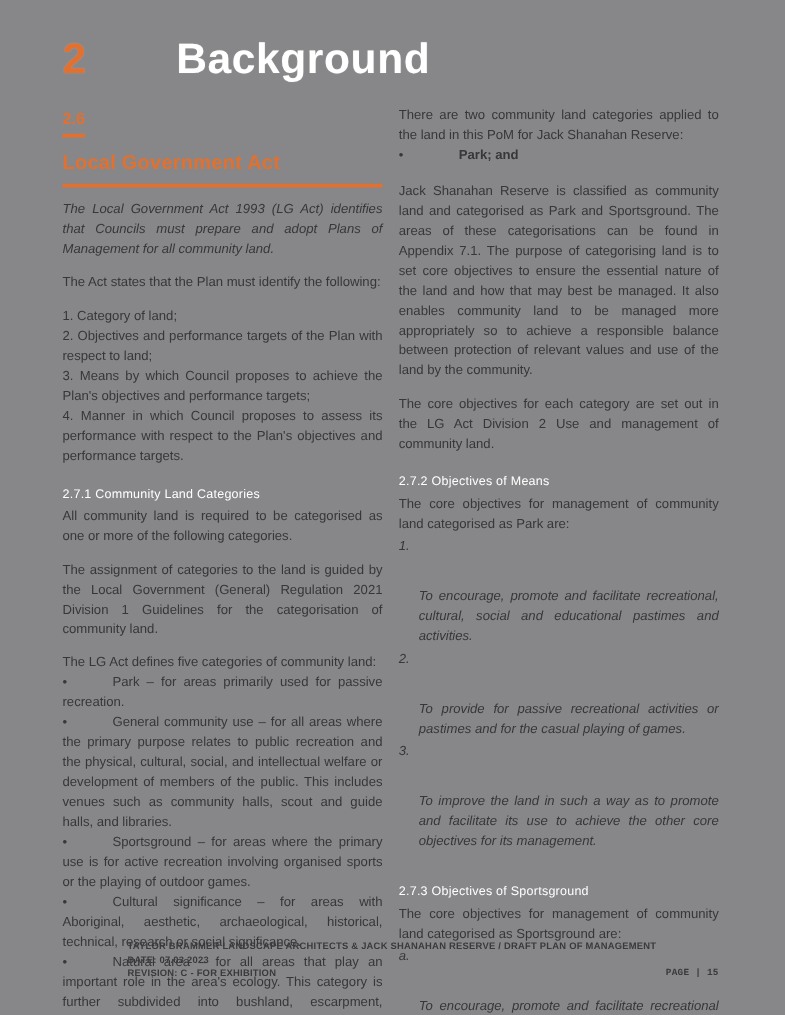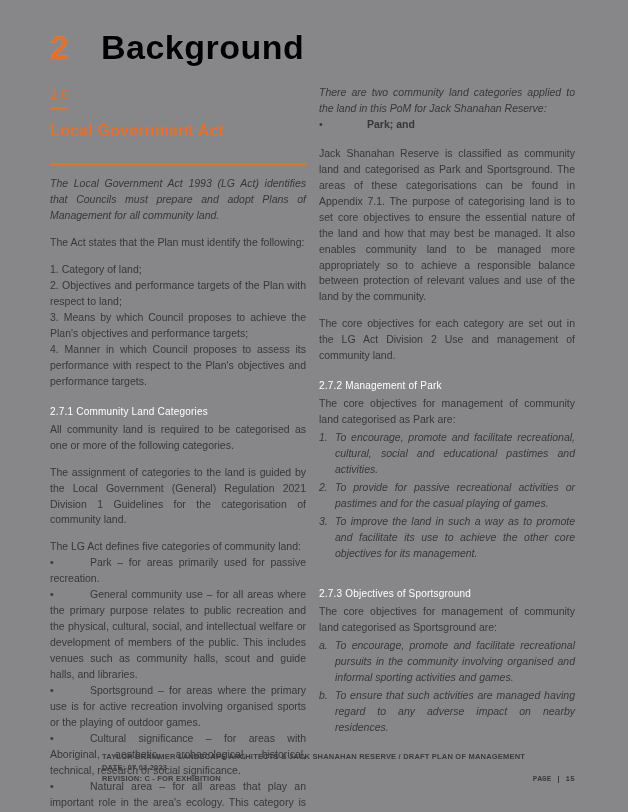--- a/index.html
+++ b/index.html
@@ -15,56 +15,56 @@
   
   .chapter{
     position:absolute;top:28px;left:50px;right:50px;
     display:flex;align-items:baseline;
   }
   .chapter-num{
     font-size:34px;font-weight:bold;color:#e2702f;
     text-shadow:0 0 1px rgba(255,255,255,.25);
   }
   .chapter-title{
-    font-size:34px;font-weight:bold;color:#000000;
-    margin-left:32px;letter-spacing:.5px;
+    font-size:34px;font-weight:bold;color:#ffffff;
+    margin-left:72px;letter-spacing:.5px;
     text-shadow:0 0 1px rgba(255,255,255,.3);
   }
   
   .columns{
     position:absolute;top:85px;left:50px;right:53px;
     display:flex;gap:13px;
   }
   .col{width:50%;font-size:10.5px;line-height:1.52;text-align:justify;}
   p{margin:0 0 11px 0;}
   .italic{font-style:italic;}
   .sec-num{
     display:inline-block;
-    font-size:13px;font-weight:normal;color:#e2702f;
+    font-size:13px;font-weight:bold;color:#e2702f;
     padding-bottom:2px;border-bottom:3px solid #e2702f;
     margin-bottom:9px;
   }
   .sec-title{
     font-size:16px;font-weight:bold;color:#e2702f;
-    padding-bottom:20px;border-bottom:3px solid #e2702f;
+    padding-bottom:4px;border-bottom:3px solid #e2702f;
     margin-bottom:10px;letter-spacing:.2px;
   }
   .sub-title{
     font-size:10px;font-weight:normal;color:#ffffff;
     margin:14px 0 3px 0;letter-spacing:.2px;
   }
   ul.bullets{list-style:none;margin:0 0 11px 0;padding:0;}
   ul.bullets li{margin:0;}
   .bul{display:inline-block;width:40px;}
   .bul-wide{display:inline-block;width:48px;}
   .bold{font-weight:bold;}
   ol.objectives{list-style:none;margin:0 0 11px 0;padding:0;}
   ol.objectives li{display:flex;font-style:italic;margin:0 0 2px 0;}
   ol.objectives .marker{width:16px;flex:none;}
-  ol.objectives .obj-text{flex:1;text-align:justify;}
+  ol.objectives .obj-text{flex:1;text-align:justify;margin-top:40px;}
   
   .footer{
     position:absolute;left:55px;right:53px;bottom:27px;
     font-size:7.5px;font-weight:bold;line-height:1.45;
     color:#3a3a3d;letter-spacing:.2px;margin-left:47px;
   }
   .footer-line{white-space:nowrap;}
   .page-num{
     position:absolute;right:0;bottom:0;font-family:Liberation Mono, monospace;
   }
@@ -106,30 +106,30 @@
       <ul class="bullets">
         <li><span class="bul">•</span><span>Park – for areas primarily used for passive recreation.</span></li>
         <li><span class="bul">•</span><span>General community use – for all areas where the primary purpose relates to public recreation and the physical, cultural, social, and intellectual welfare or development of members of the public. This includes venues such as community halls, scout and guide halls, and libraries.</span></li>
         <li><span class="bul">•</span><span>Sportsground – for areas where the primary use is for active recreation involving organised sports or the playing of outdoor games.</span></li>
         <li><span class="bul">•</span><span>Cultural significance – for areas with Aboriginal, aesthetic, archaeological, historical, technical, research or social significance.</span></li>
         <li><span class="bul">•</span><span>Natural area – for all areas that play an important role in the area's ecology. This category is further subdivided into bushland, escarpment, foreshore, watercourse and wetland categories.</span></li>
       </ul>
     </div>
 
     <div class="col">
-      <p style="margin-bottom:0;font-style:italic;">There are two community land categories applied to the land in this PoM for Jack Shanahan Reserve:</p>
+      <p style="margin-bottom:0;">There are two community land categories applied to the land in this PoM for Jack Shanahan Reserve:</p>
 
       <ul class="bullets" style="margin-bottom:13px;">
         <li><span class="bul-wide">•</span><span class="bold">Park; and</span></li>
       </ul>
 
       <p>Jack Shanahan Reserve is classified as community land and categorised as Park and Sportsground. The areas of these categorisations can be found in Appendix 7.1. The purpose of categorising land is to set core objectives to ensure the essential nature of the land and how that may best be managed. It also enables community land to be managed more appropriately so to achieve a responsible balance between protection of relevant values and use of the land by the community.</p>
       <p>The core objectives for each category are set out in the LG Act Division 2 Use and management of community land.</p>
 
-      <div class="sub-title">2.7.2 Management of Park</div>
+      <div class="sub-title">2.7.2 Objectives of Means</div>
       <p style="margin-bottom:2px;">The core objectives for management of community land categorised as Park are:</p>
       <ol class="objectives">
         <li>
           <span class="marker">1.</span>
           <span class="obj-text">To encourage, promote and facilitate recreational, cultural, social and educational pastimes and activities.</span>
         </li>
         <li>
           <span class="marker">2.</span>
           <span class="obj-text">To provide for passive recreational activities or pastimes and for the casual playing of games.</span>
         </li>

